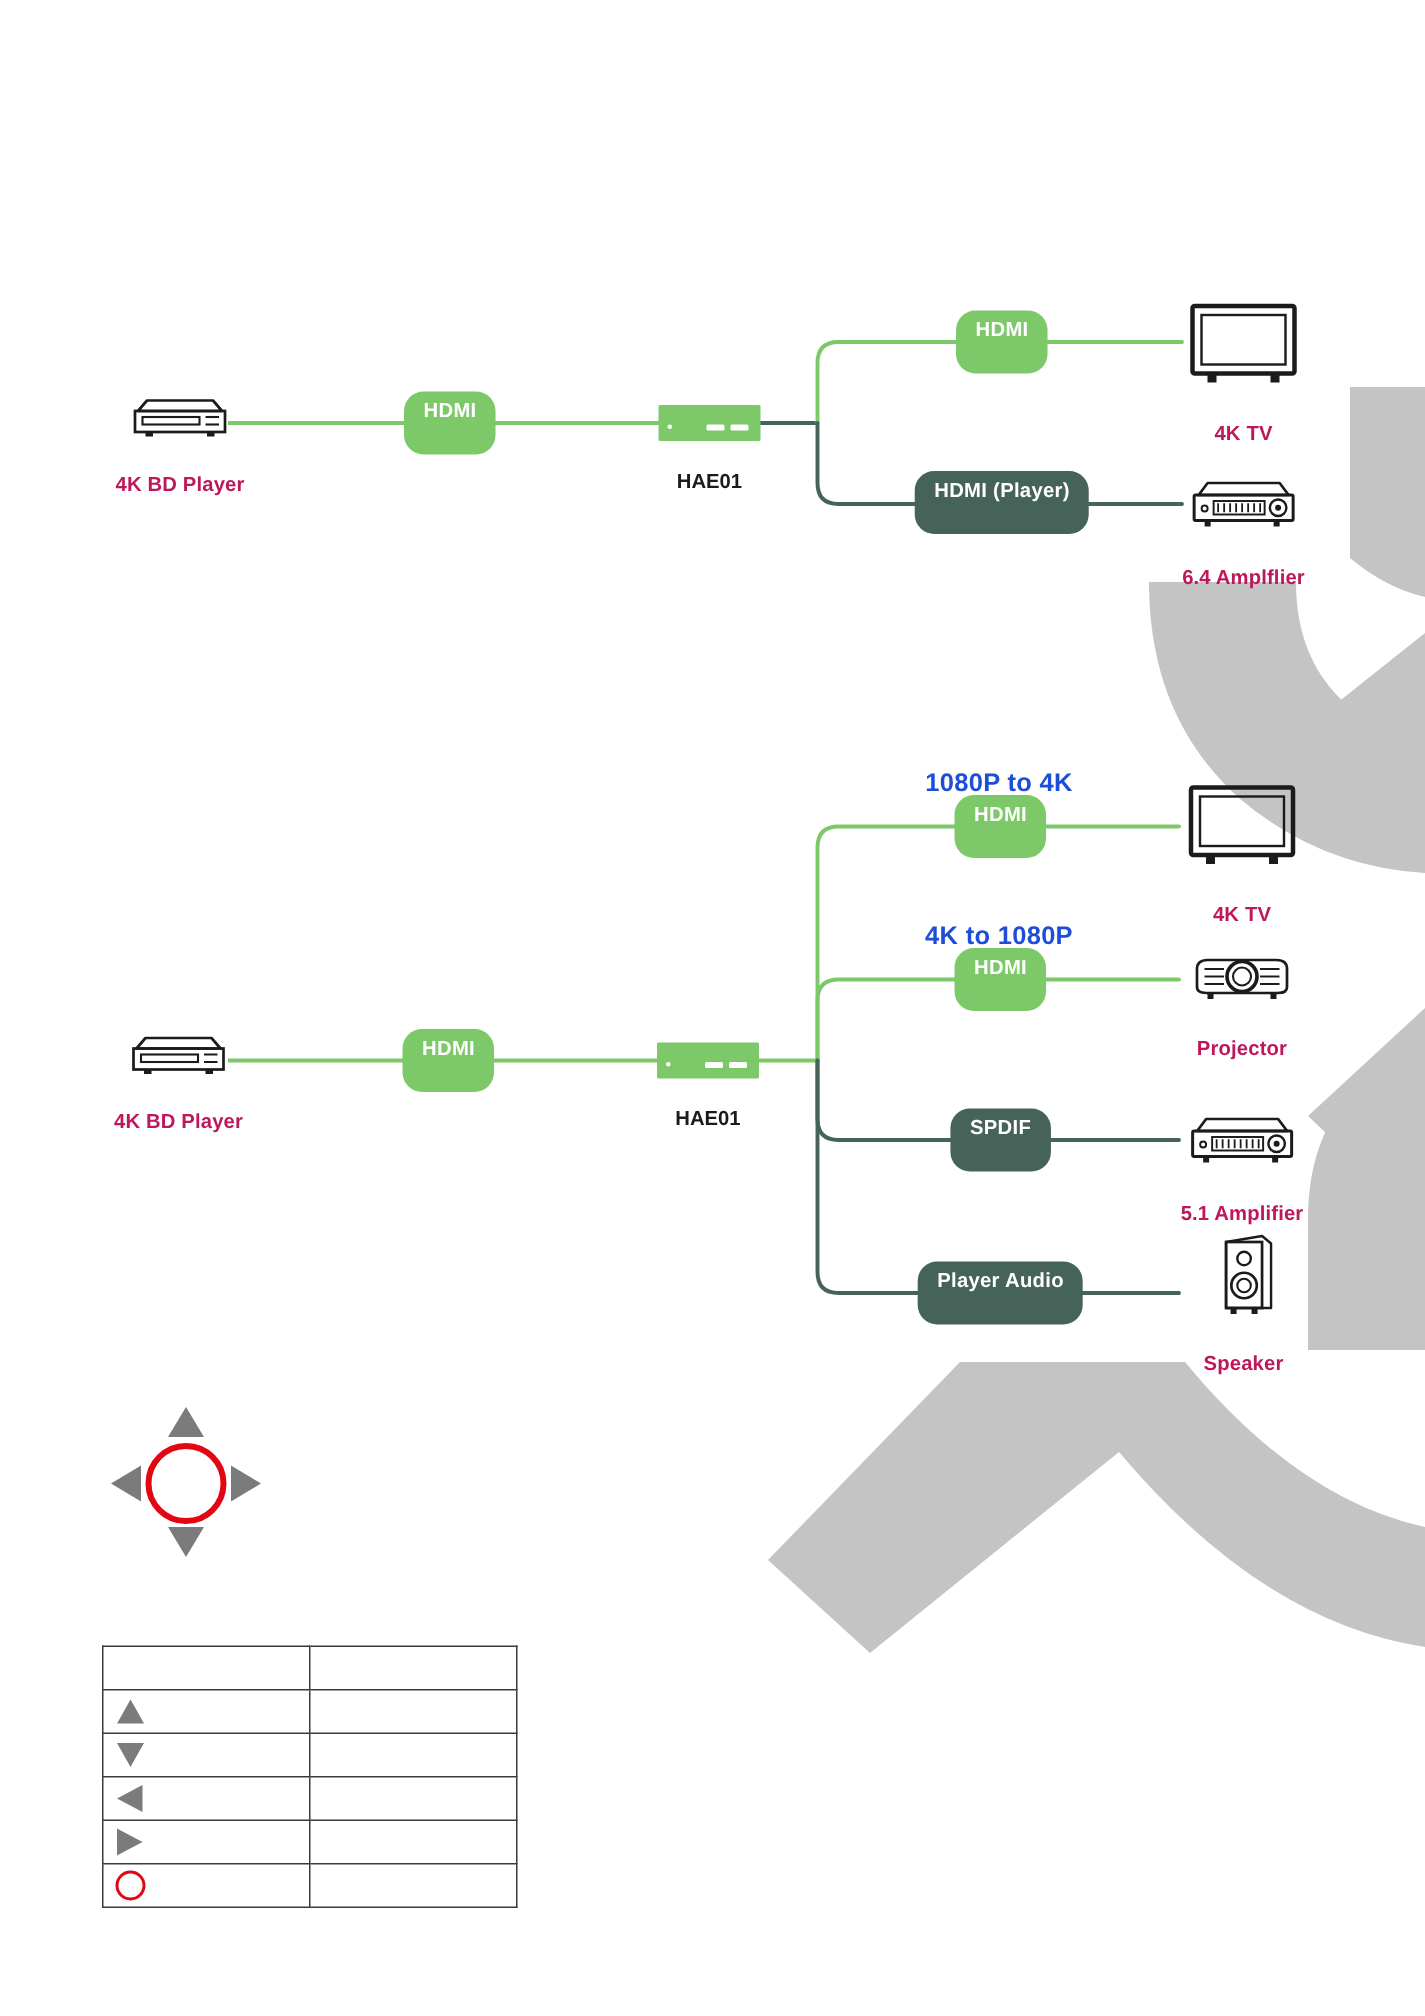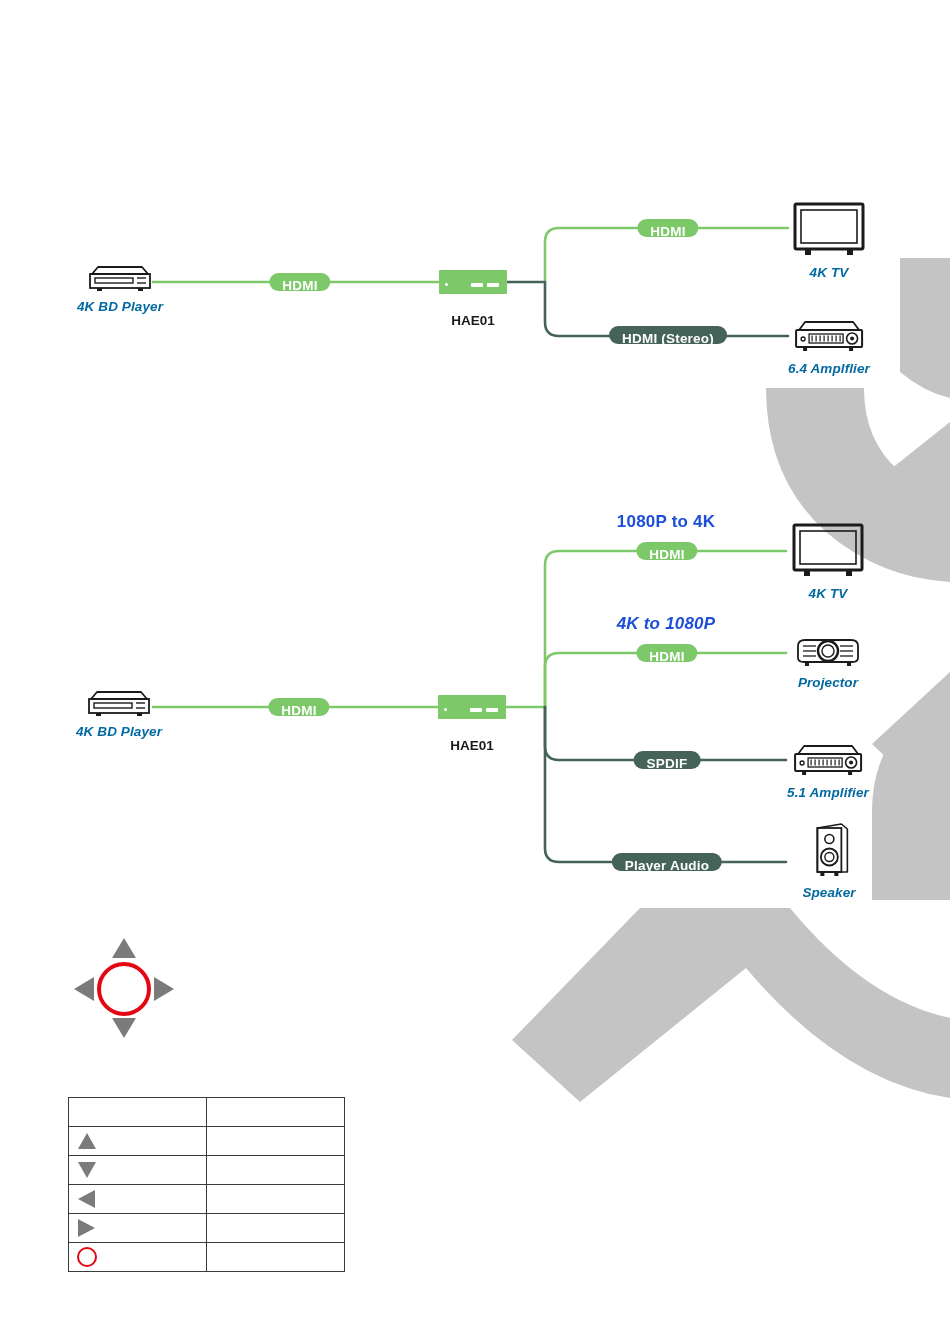--- a/index.html
+++ b/index.html
@@ -37,21 +37,21 @@
     left: 0;
     top: 0;
     z-index: 1;
     pointer-events: none;
   }
 
   
   .pill {
     position: absolute;
     z-index: 3;
-    height: 18px;
+    height: 42px;
     line-height: 25px;
     border-radius: 13px;
     color: #ffffff;
     font-size: 13.5px;
     font-weight: 700;
     letter-spacing: 0.2px;
     text-align: center;
     white-space: nowrap;
     padding: 0 13px;
     box-sizing: border-box;
@@ -66,27 +66,26 @@
     z-index: 3;
     text-align: center;
     transform: translateX(-50%);
   }
   .device .dev-icon {
     display: block;
     margin: 0 auto;
   }
   .device .dev-label {
     display: block;
-    margin-top: 5px;
+    margin-top: 21px;
     font-size: 13.5px;
     font-weight: 700;
-    color: #0369a1;
+    color: #be185d;
     white-space: nowrap;
     letter-spacing: 0.1px;
-    font-style: italic;
   }
 
   
   .hae-box {
     position: absolute;
     z-index: 3;
     text-align: center;
     transform: translateX(-50%);
   }
   .hae-box .hae-body {
@@ -270,21 +269,21 @@
   <div class="device" style="left:829px; top:200px;">
     <svg class="dev-icon" width="80" height="60" viewBox="0 0 80 60" aria-hidden="true">
       <rect x="6" y="4" width="68" height="45" rx="1.5" fill="none" stroke="#1b1b1b" stroke-width="3"></rect>
       <rect x="12" y="10" width="56" height="33" fill="none" stroke="#1b1b1b" stroke-width="1.6"></rect>
       <rect x="16" y="49" width="6" height="6" fill="#1b1b1b"></rect>
       <rect x="58" y="49" width="6" height="6" fill="#1b1b1b"></rect>
     </svg>
     <span class="dev-label">4K TV</span>
   </div>
 
-  <div class="pill dark" style="left:668px; top:335px;">HDMI (Stereo)</div>
+  <div class="pill dark" style="left:668px; top:335px;">HDMI (Player)</div>
 
   <div class="device" style="left:829px; top:318px;">
     <svg class="dev-icon" width="76" height="38" viewBox="0 0 76 38" aria-hidden="true">
       <path d="M8,12 L14,4 L62,4 L68,12 Z" fill="none" stroke="#1b1b1b" stroke-width="1.8" stroke-linejoin="round"></path>
       <rect x="5" y="12" width="66" height="17" rx="1" fill="none" stroke="#1b1b1b" stroke-width="2"></rect>
       <circle cx="12" cy="21" r="2" fill="none" stroke="#1b1b1b" stroke-width="1.3"></circle>
       <rect x="18" y="16" width="34" height="9" fill="none" stroke="#1b1b1b" stroke-width="1.3"></rect>
       <g stroke="#1b1b1b" stroke-width="1.2">
         <line x1="21" y1="17.5" x2="21" y2="23.5"></line>
         <line x1="25" y1="17.5" x2="25" y2="23.5"></line>
@@ -334,21 +333,21 @@
   <div class="device" style="left:828px; top:521px;">
     <svg class="dev-icon" width="80" height="60" viewBox="0 0 80 60" aria-hidden="true">
       <rect x="6" y="4" width="68" height="45" rx="1.5" fill="none" stroke="#1b1b1b" stroke-width="3"></rect>
       <rect x="12" y="10" width="56" height="33" fill="none" stroke="#1b1b1b" stroke-width="1.6"></rect>
       <rect x="16" y="49" width="6" height="6" fill="#1b1b1b"></rect>
       <rect x="58" y="49" width="6" height="6" fill="#1b1b1b"></rect>
     </svg>
     <span class="dev-label">4K TV</span>
   </div>
 
-  <div class="conv-note" style="left:666px; top:624px;font-style:italic;">4K to 1080P</div>
+  <div class="conv-note" style="left:666px; top:624px;">4K to 1080P</div>
 
   <div class="pill green" style="left:667px; top:653px;">HDMI</div>
 
   <div class="device" style="left:828px; top:634px;">
     <svg class="dev-icon" width="72" height="36" viewBox="0 0 72 36" aria-hidden="true">
       <path d="M6,12 Q6,6 13,6 L59,6 Q66,6 66,12 L66,24 Q66,28 60,28 L12,28 Q6,28 6,24 Z" fill="none" stroke="#1b1b1b" stroke-width="1.8"></path>
       <circle cx="36" cy="17" r="10" fill="none" stroke="#1b1b1b" stroke-width="2.4"></circle>
       <circle cx="36" cy="17" r="6" fill="none" stroke="#1b1b1b" stroke-width="1.4"></circle>
       <g stroke="#1b1b1b" stroke-width="1.3">
         <line x1="11" y1="12" x2="24" y2="12"></line>

